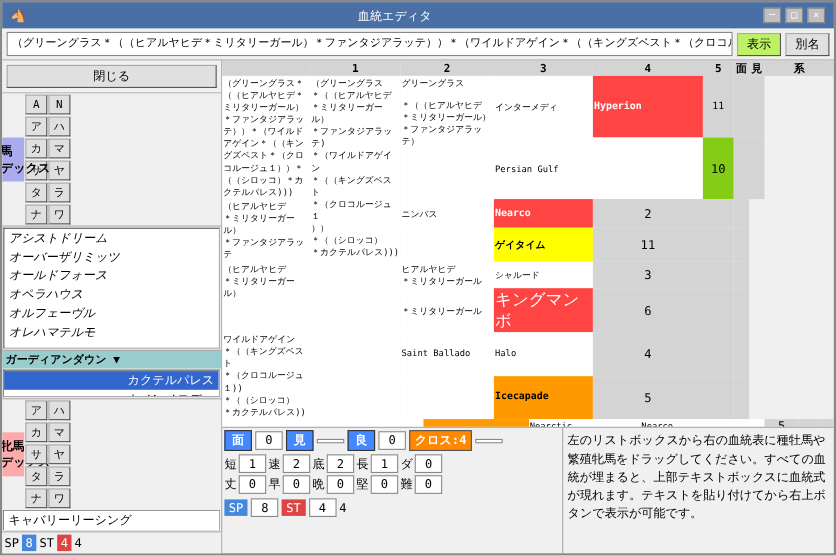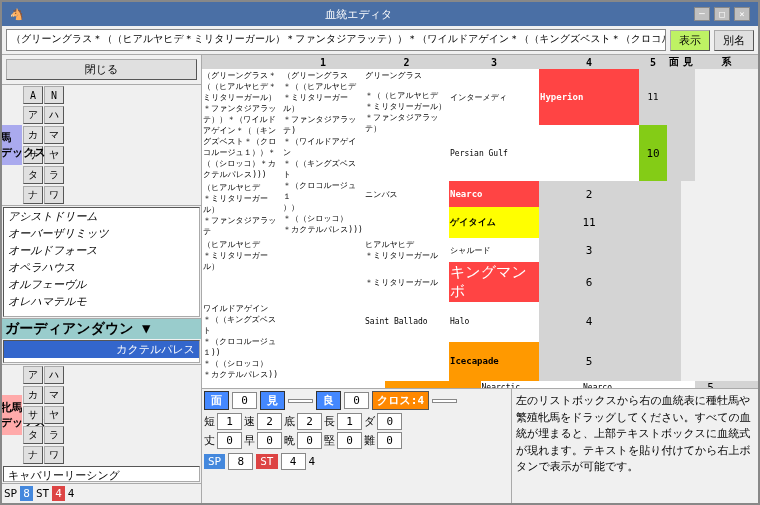--- a/index.html
+++ b/index.html
@@ -107,21 +107,21 @@
             <div class="horse-item">アシストドリーム</div>
             <div class="horse-item">オーバーザリミッツ</div>
             <div class="horse-item">オールドフォース</div>
             <div class="horse-item">オペラハウス</div>
             <div class="horse-item">オルフェーヴル</div>
             <div class="horse-item">オレハマテルモ</div>
 
           </div>
         </div>
 
-        <div style="background:#99cccc; padding:1px 3px; font-size:14px; font-weight:bold; border-top:1px solid #aaa;">ガーディアンダウン ▼</div>
+        <div style="background:#99cccc; padding:1px 3px; font-size:10px; font-weight:bold; border-top:1px solid #aaa;">ガーディアンダウン ▼</div>
         <div style="height:70px; overflow-y:auto; background:white; border:1px inset #aaa; margin:1px;text-align:right;">
           <div class="horse-item selected">カクテルパレス</div>
           <div class="horse-item">カノンメロディ</div>
 
         </div>
 
         <div style="display:flex; align-items:center; background:#f0f0f0; border-top:1px solid #aaa;">
           <div style="background:#ffaaaa; padding:2px 4px; font-size:10px; font-weight:bold; writing-mode:vertical-rl; width:20px; min-height:40px; display:flex; align-items:center; justify-content:center;">
             <span style="writing-mode:horizontal-tb; white-space:nowrap;">繁殖牝馬<br>インデックス</span>
           </div>

